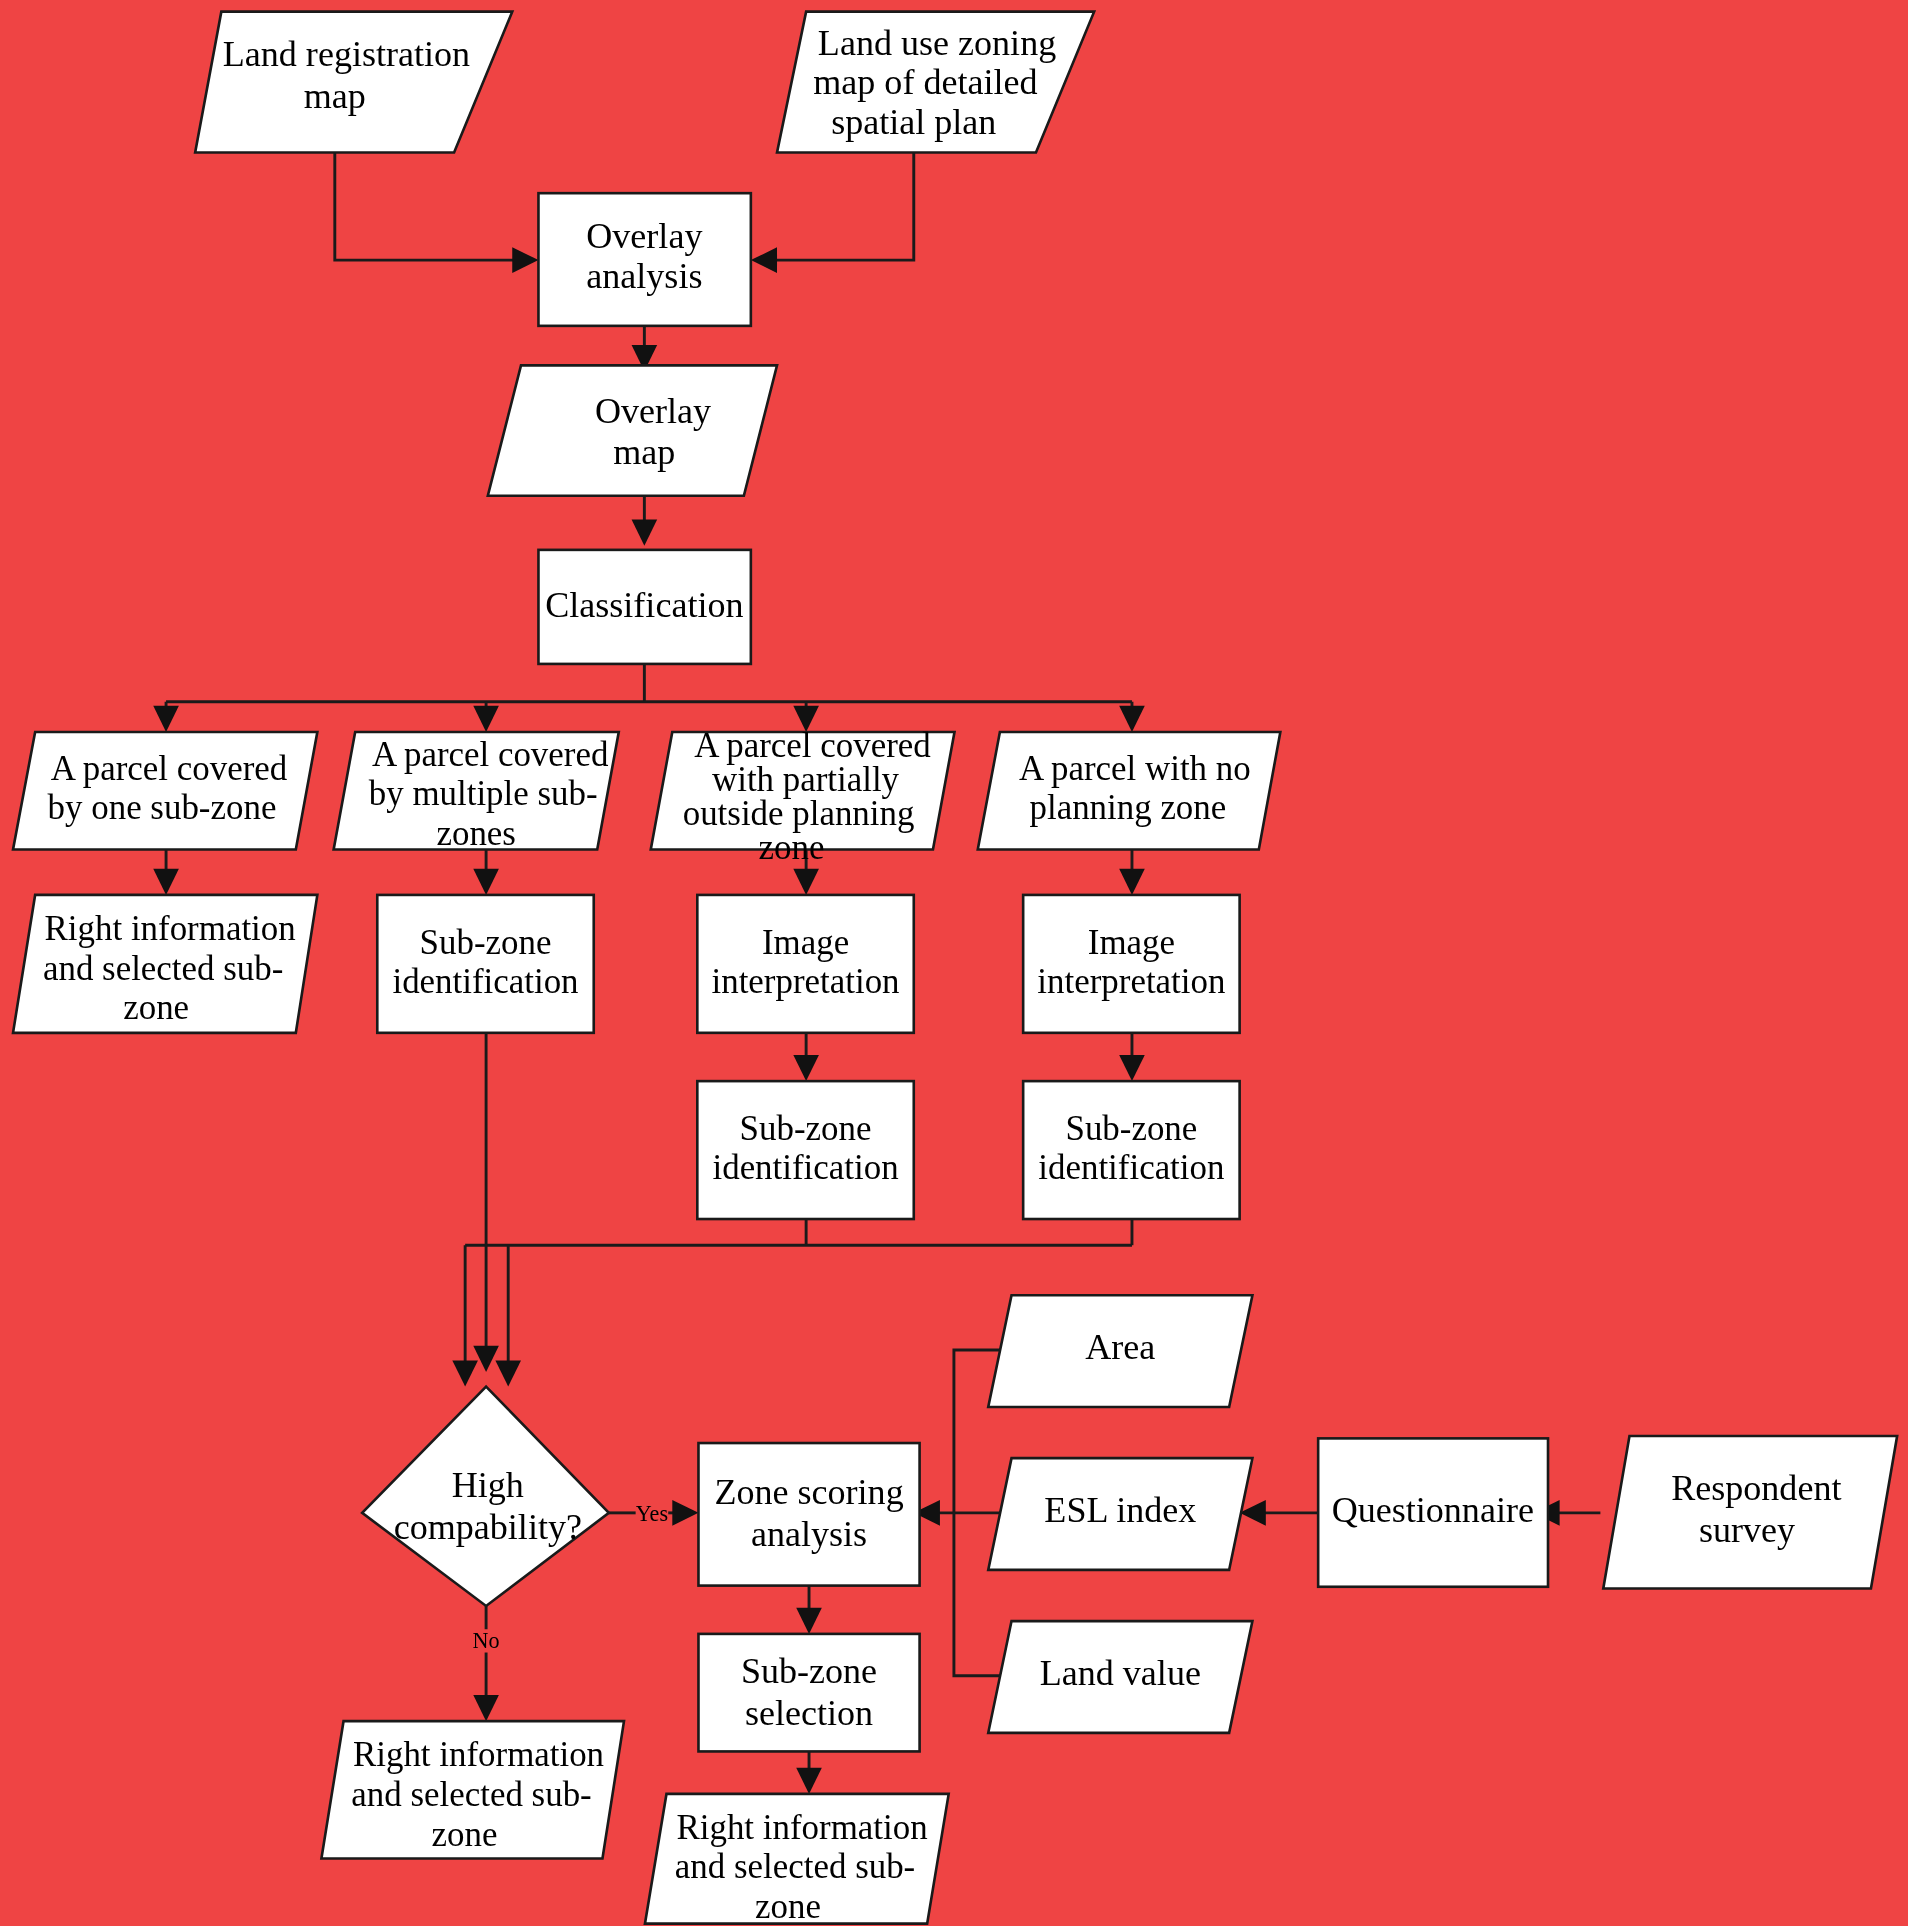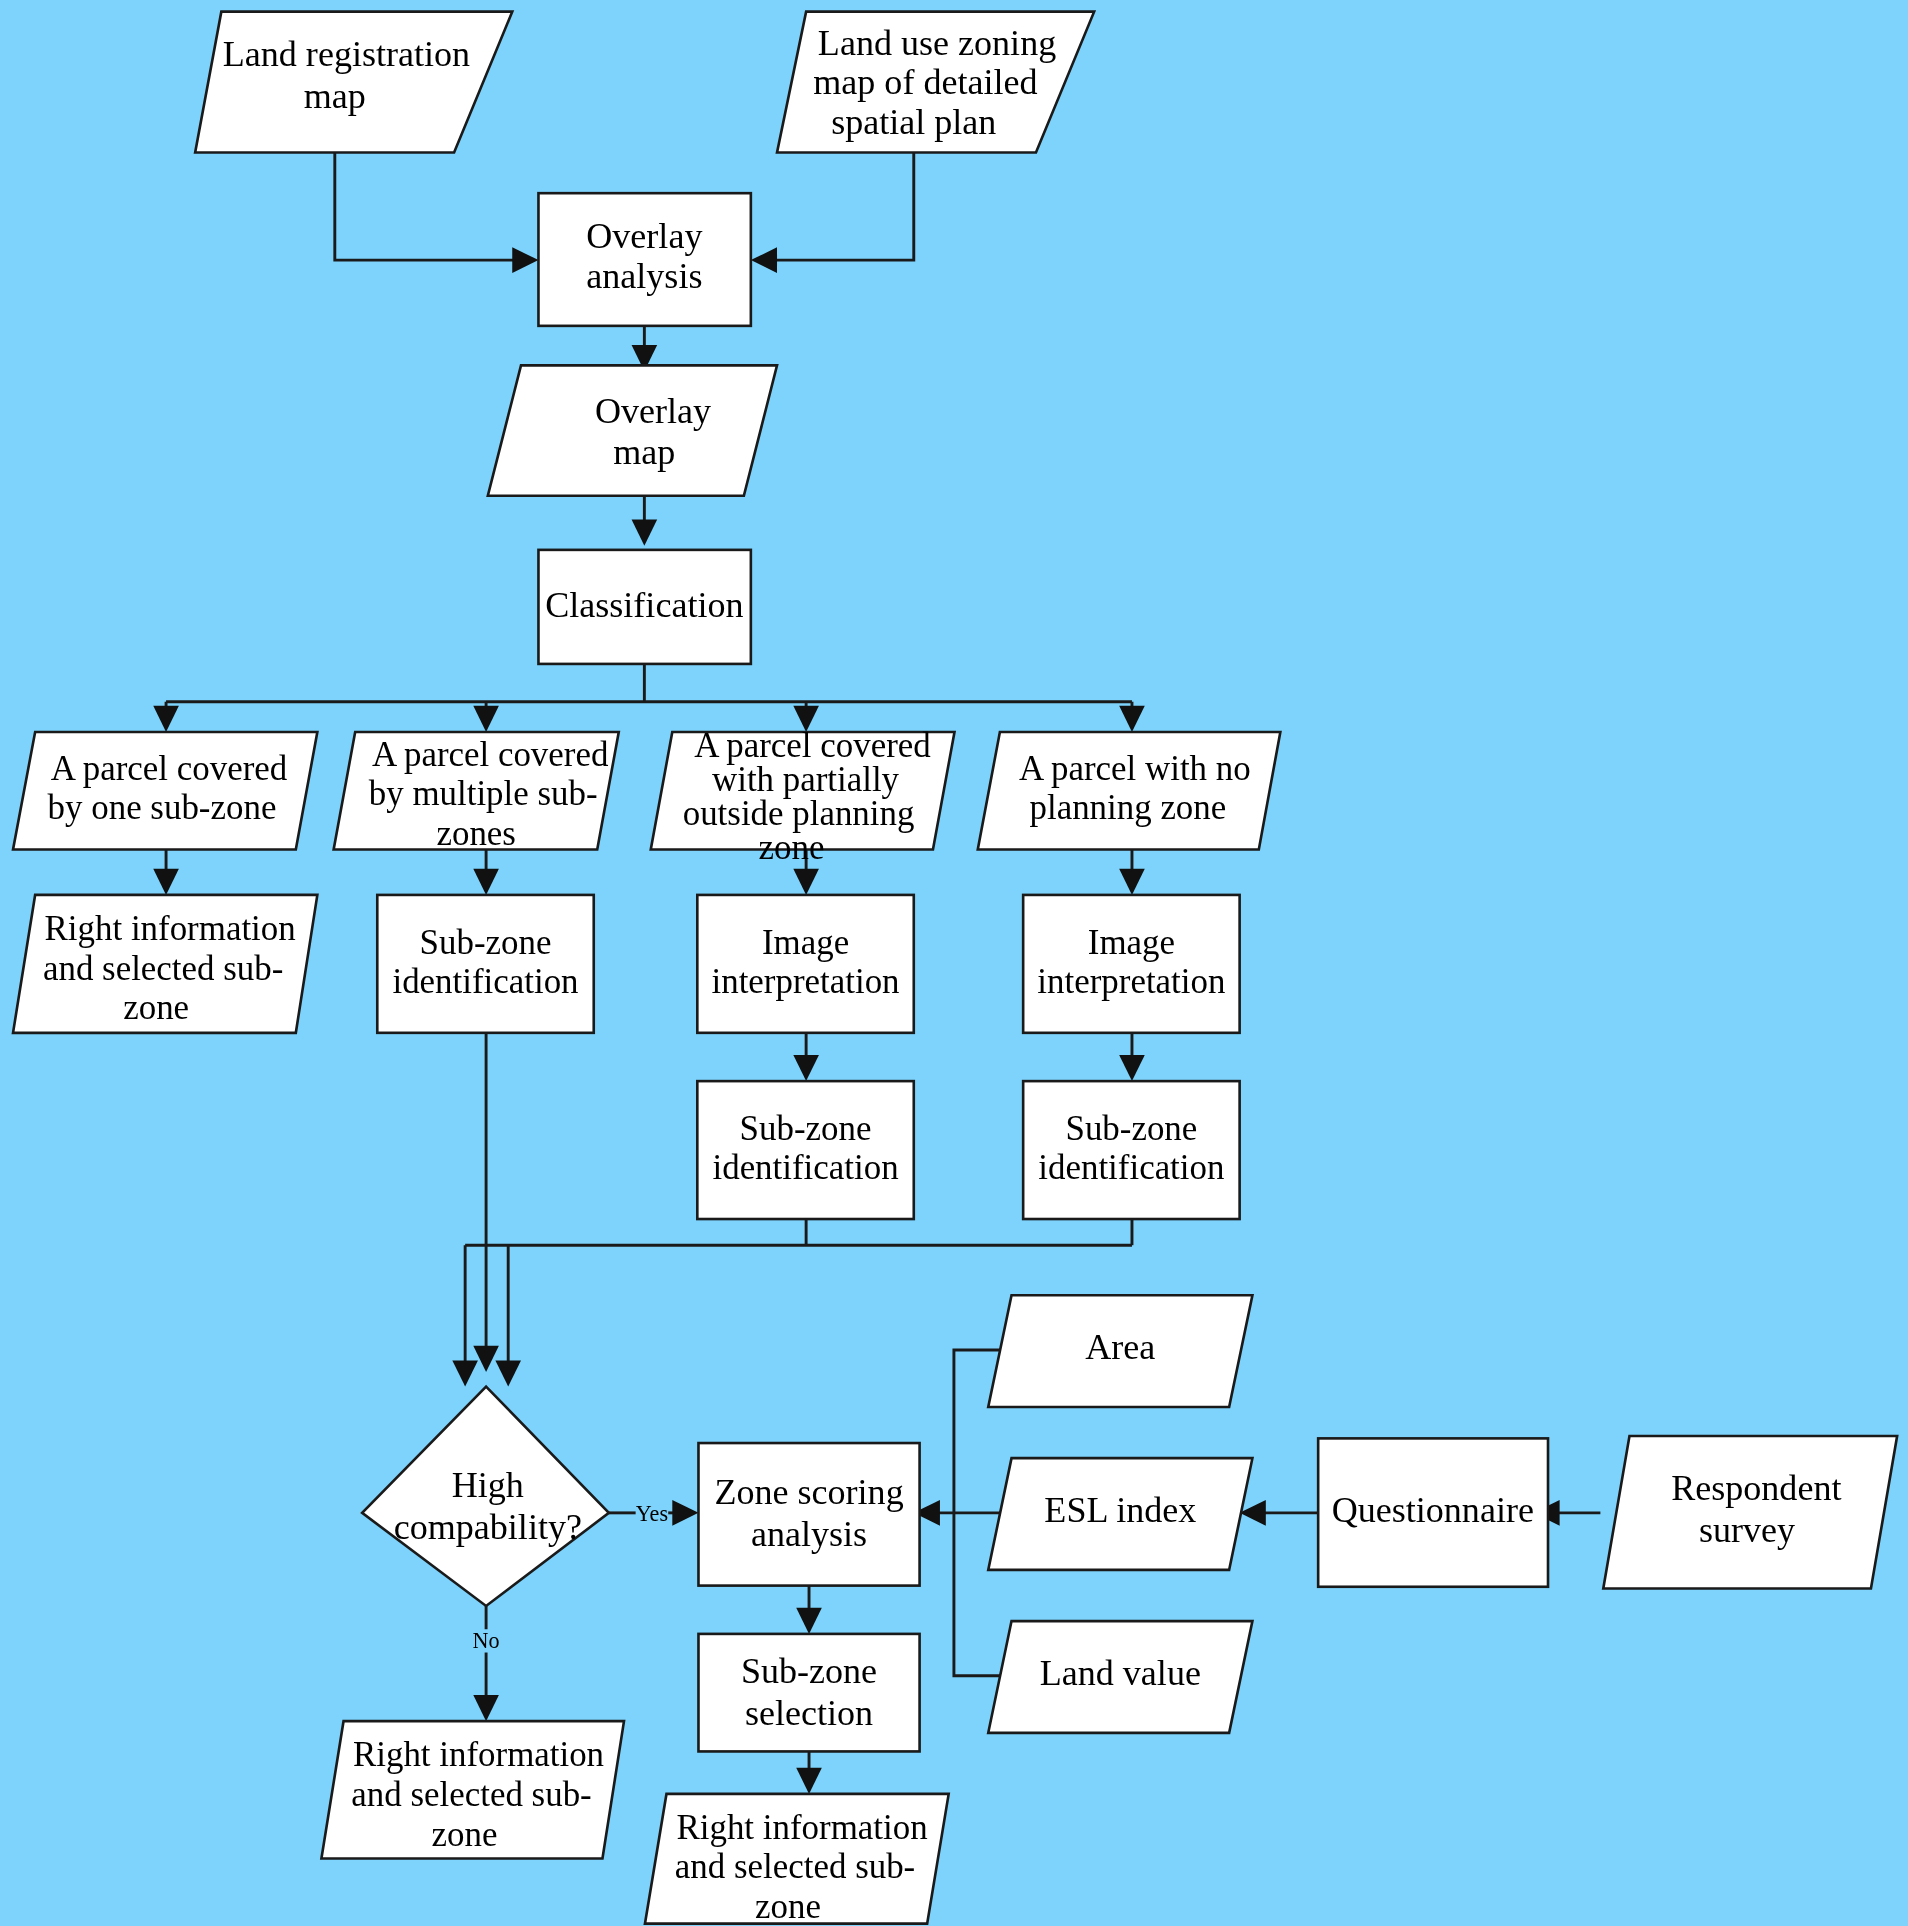--- a/index.html
+++ b/index.html
@@ -7,21 +7,21 @@
     padding: 0;
     background: #ffffff;
   }
   body {
     font-family: "Liberation Serif", "DejaVu Serif", serif;
   }
   #flowchart-root {
     position: relative;
     width: 1909px;
     height: 1926px;
-    background: #7dd3fc;
+    background: #ef4444;
   }
   svg.diagram-canvas {
     display: block;
     width: 1909px;
     height: 1926px;
   }
   .shape-outline {
     fill: #ffffff;
     stroke: #1a1a1a;
     stroke-width: 4.5;

